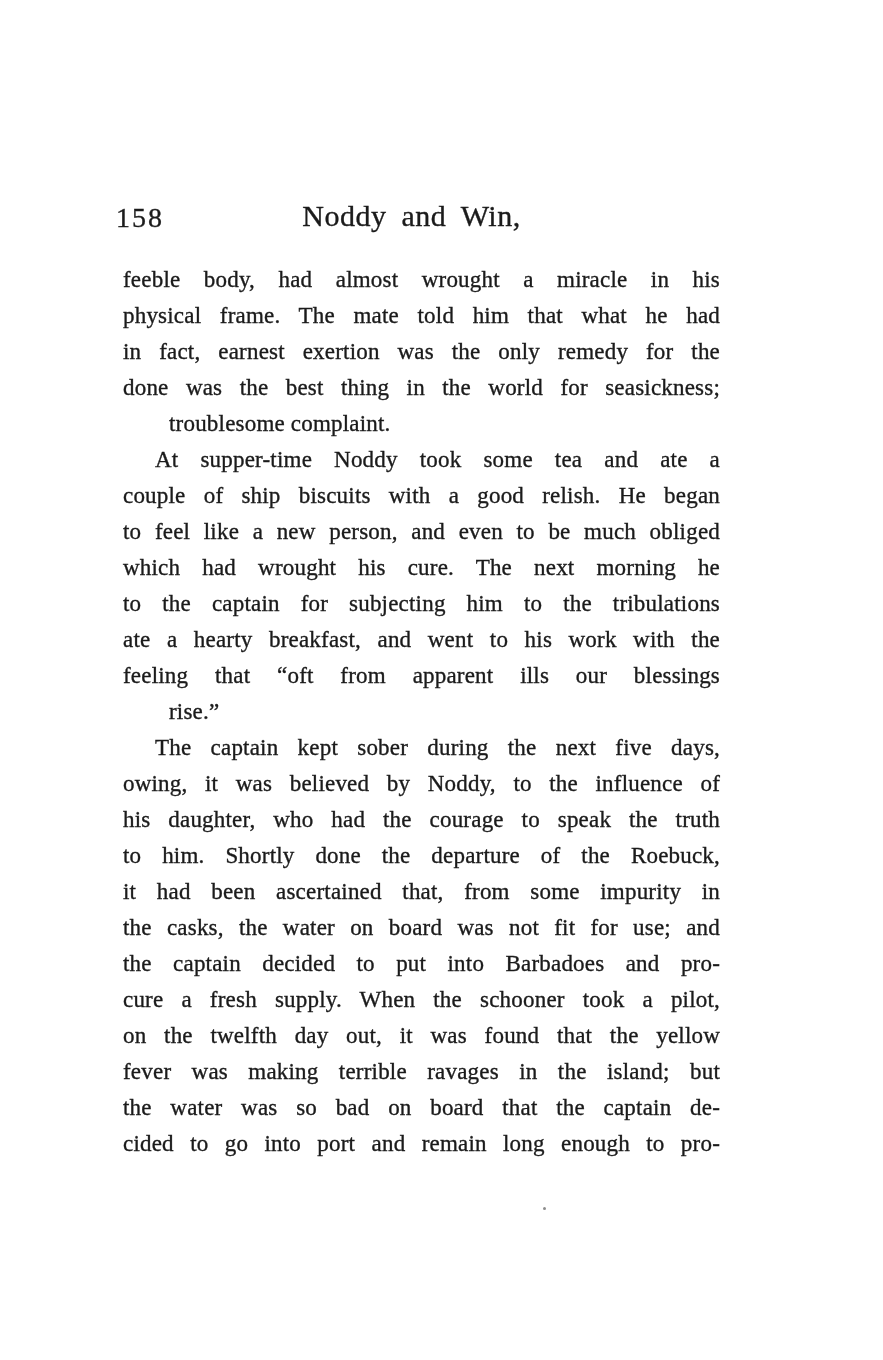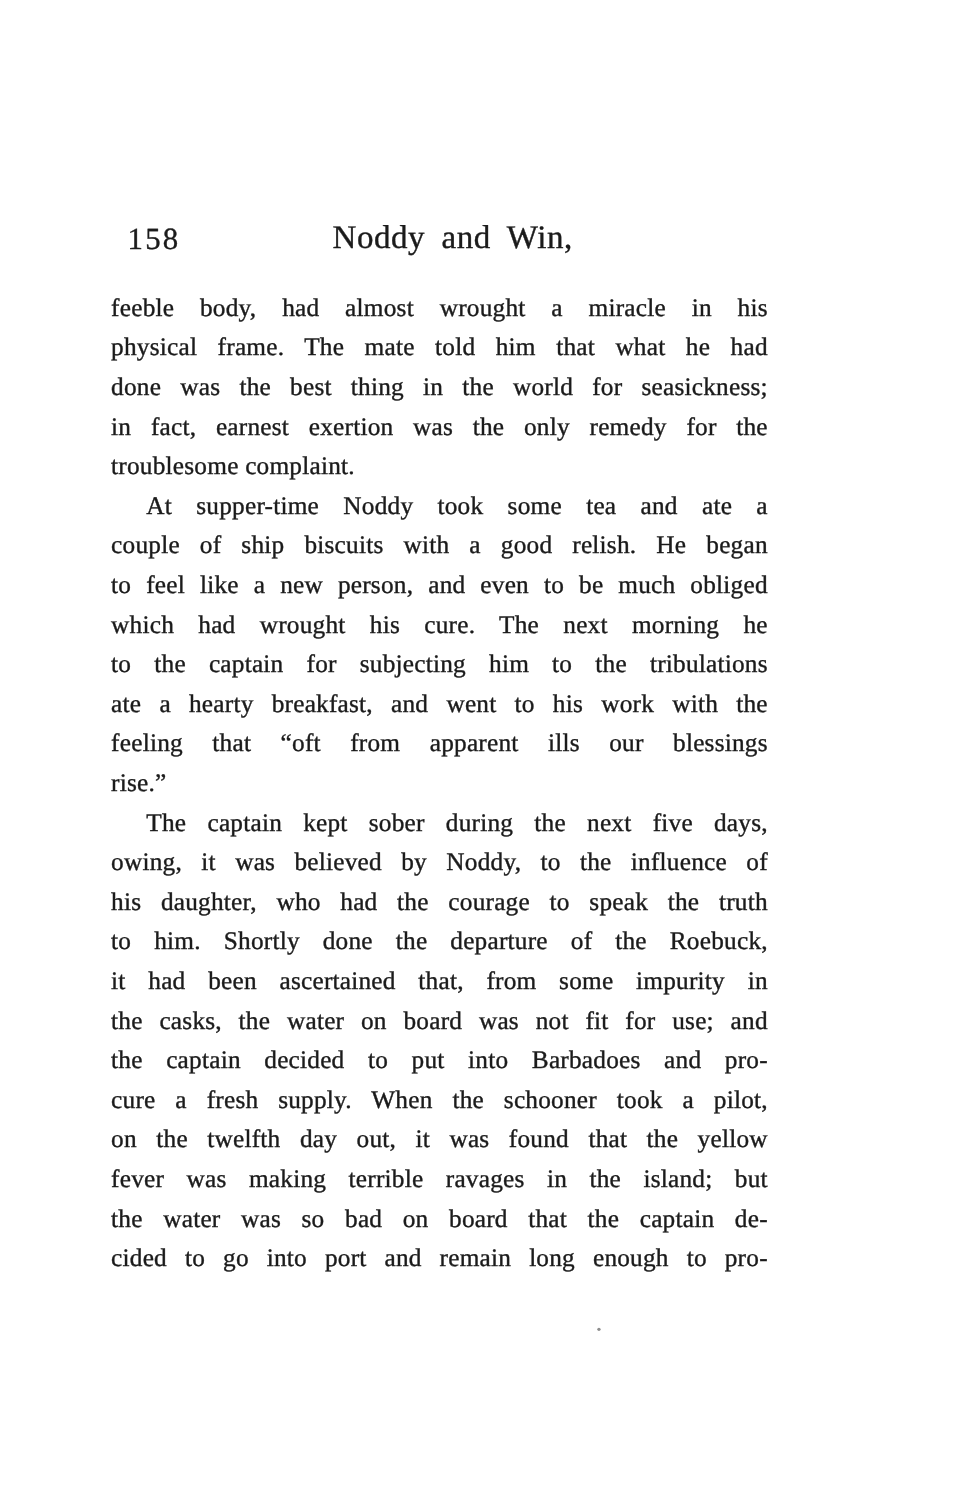--- a/index.html
+++ b/index.html
@@ -36,40 +36,41 @@
     left: 0;
     right: 0;
     top: 0;
     text-align: center;
     font-size: 30px;
     letter-spacing: 0.5px;
     word-spacing: 7px;
   }
   .page-body {
     position: absolute;
-    left: 101px;
+    left: 123px;
     top: 262px;
     width: 597px;
     font-size: 23px;
     letter-spacing: 0.2px;
   }
   .paragraph {
     margin: 0;
     padding: 0;
   }
   .text-line {
     height: 36px;
     line-height: 36px;
     text-align: justify;
     text-align-last: justify;
     white-space: normal;
     overflow: visible;
   }
   .text-line.last {
     text-align-last: left;
+    margin-left: 46px;
   }
   .text-line.indent {
     text-indent: 32px;
   }
   .scan-artifact-dot {
     position: absolute;
     left: 543px;
     top: 1207px;
     width: 3px;
     height: 3px;
@@ -84,22 +85,22 @@
   <div class="page-header">
     <span class="page-number">158</span>
     <span class="running-title">Noddy and Win,</span>
   </div>
 
   <div class="page-body">
 
   <div class="paragraph">
         <div class="text-line">feeble body, had almost wrought a miracle in his</div>
         <div class="text-line">physical frame. The mate told him that what he had</div>
+        <div class="text-line">in fact, earnest exertion was the only remedy for the</div>
         <div class="text-line">done was the best thing in the world for seasickness;</div>
-        <div class="text-line">in fact, earnest exertion was the only remedy for the</div>
         <div class="text-line last">troublesome complaint.</div>
       </div>
       <div class="paragraph">
         <div class="text-line indent">At supper-time Noddy took some tea and ate a</div>
         <div class="text-line">couple of ship biscuits with a good relish. He began</div>
         <div class="text-line">to feel like a new person, and even to be much obliged</div>
         <div class="text-line">which had wrought his cure. The next morning he</div>
         <div class="text-line">to the captain for subjecting him to the tribulations</div>
         <div class="text-line">ate a hearty breakfast, and went to his work with the</div>
         <div class="text-line">feeling that “oft from apparent ills our blessings</div>

